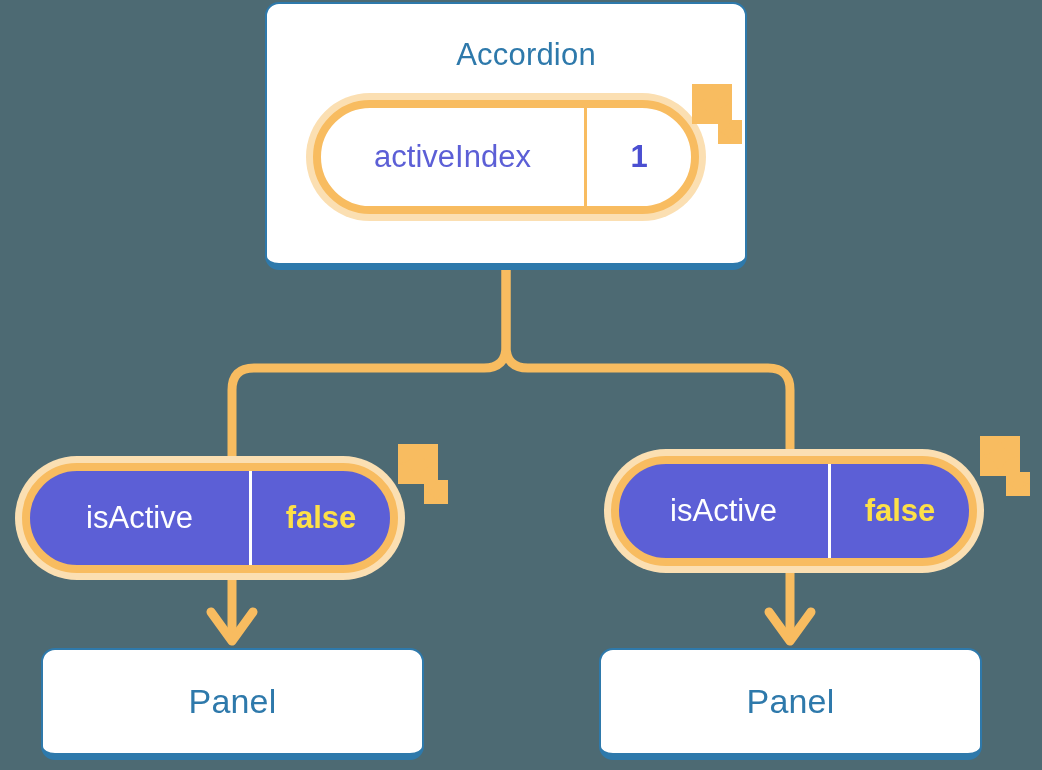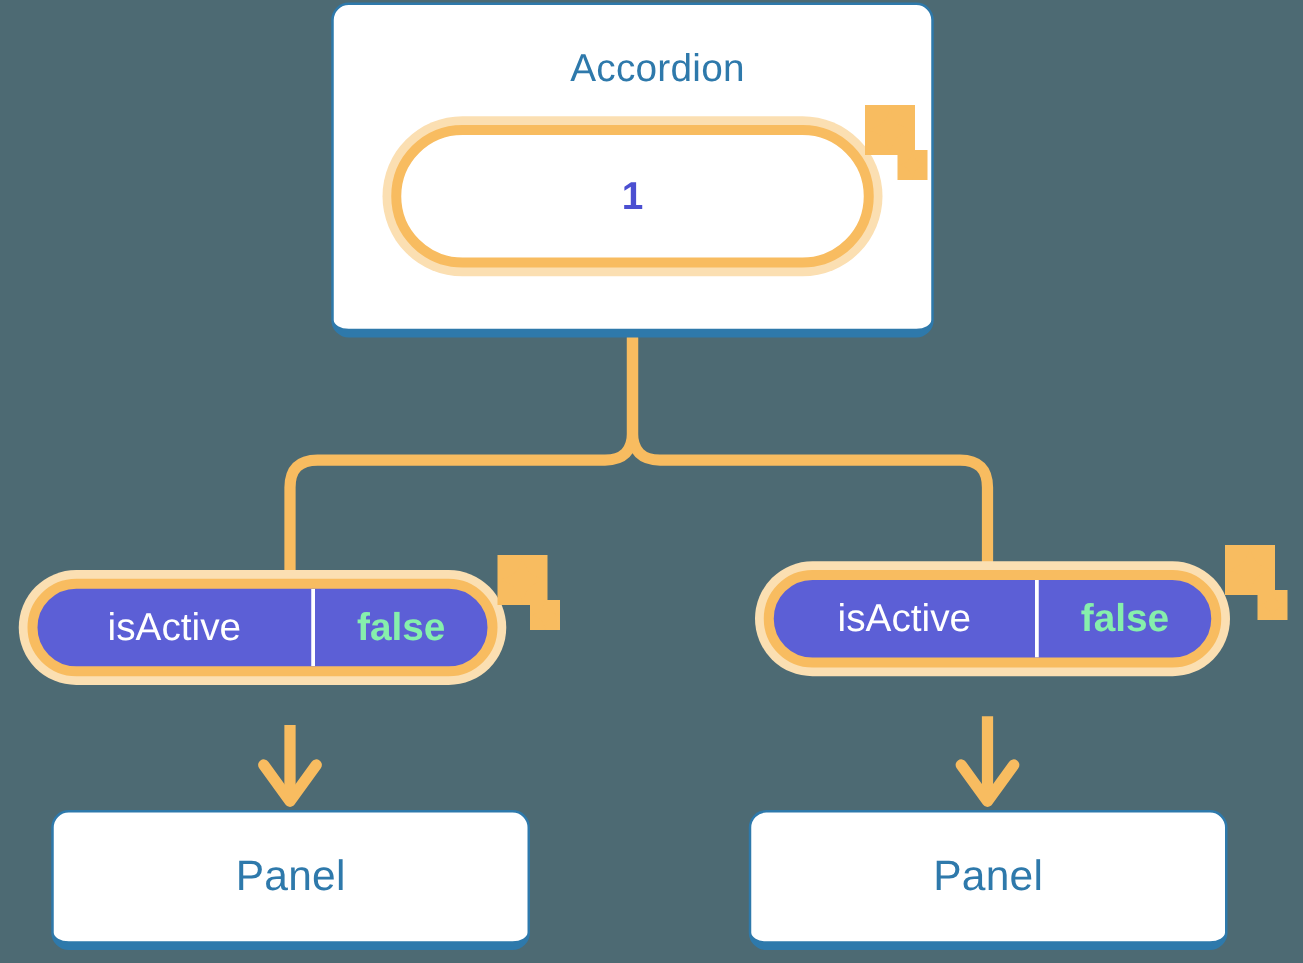--- a/index.html
+++ b/index.html
@@ -110,29 +110,29 @@
     border-right: 3px solid #f8bc60;
   }
   #pill-active-index .pill-val {
     flex: 1;
     color: #4b4fd1;
     font-size: 31px;
     font-weight: 700;
   }
 
   
-  .pill-violet { height: 92px; }
+  .pill-violet { height: 124px; }
   .pill-violet .pill-inner { background: #5c5fd6; }
   .pill-violet .pill-key {
     color: #ffffff;
     font-size: 31px;
     border-right: 3px solid #ffffff;
   }
   .pill-violet .pill-val {
-    color: #86efac;
+    color: #fde047;
     font-size: 31px;
     font-weight: 700;
   }
   #pill-is-active-false {
     left: 15px;
     top: 456px;
     width: 390px;
   }
   #pill-is-active-false .pill-key { flex: 0 0 222px; }
   #pill-is-active-false .pill-val { flex: 1; }
@@ -194,20 +194,21 @@
       <polyline points="769,612 790,641 811,612" fill="none" stroke="#f8bc60" stroke-width="9" stroke-linecap="round" stroke-linejoin="round"></polyline>
     </g>
   </svg>
 
   <div class="card" id="accordion-card">
     <div class="card-title">Accordion</div>
   </div>
 
   <div class="pill" id="pill-active-index">
     <div class="pill-inner">
+      <div class="pill-key">activeIndex</div>
       <div class="pill-val">1</div>
     </div>
   </div>
 
   <div class="pill pill-violet" id="pill-is-active-false">
     <div class="pill-inner">
       <div class="pill-key">isActive</div>
       <div class="pill-val">false</div>
     </div>
   </div>

